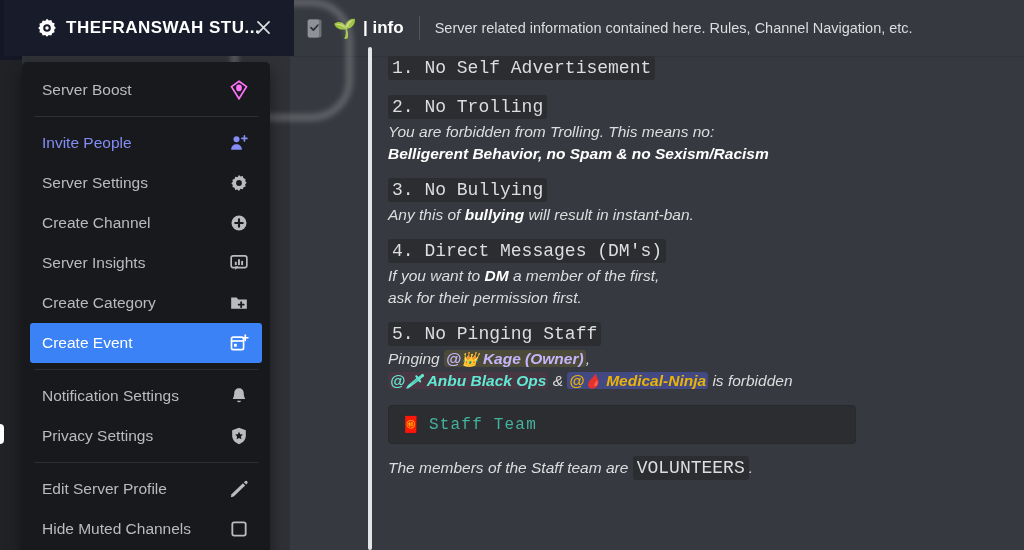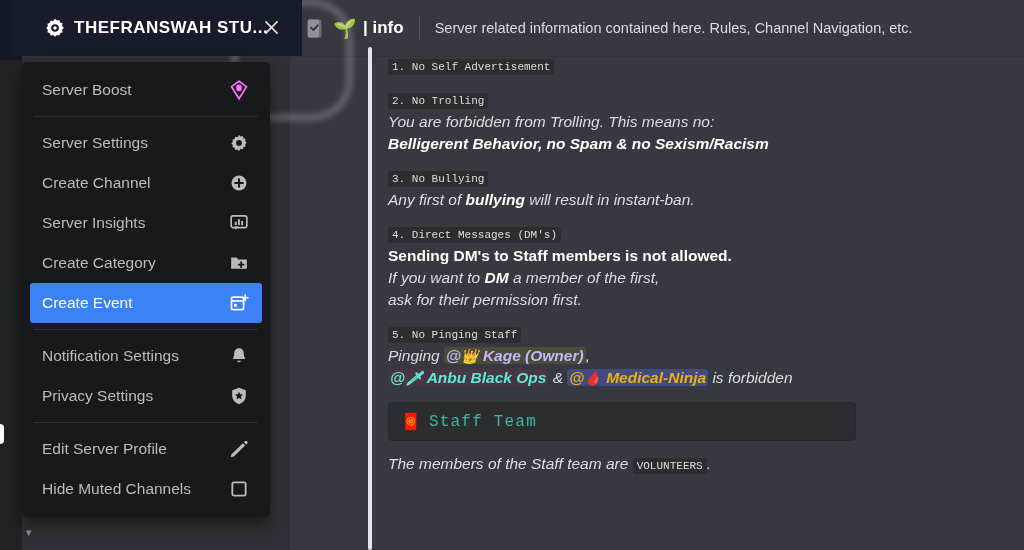--- a/index.html
+++ b/index.html
@@ -25,21 +25,21 @@
   }
   .rail-pill {
     position: absolute; left: -4px; top: 424px;
     width: 8px; height: 20px;
     background: #ffffff;
     border-radius: 0 4px 4px 0;
   }
 
   
   .banner {
-    position: absolute; left: 12px; top: 0;
+    position: absolute; left: 4px; top: 0;
     width: 290px; height: 56px;
     background: #181b2a;
     z-index: 8;
   }
   .banner-inner {
     position: absolute; left: 22px; top: 0;
     width: 268px; height: 56px;
     display: flex; align-items: center;
     padding-left: 10px;
   }
@@ -179,21 +179,21 @@
 
   .msg {
     position: absolute; left: 98px; top: 56px;
     width: 620px;
   }
 
   .blk { margin-bottom: 13px; }
 
   code.inline {
     font-family: "Liberation Mono", monospace;
-    font-size: 11px;
+    font-size: 18px;
     background: #2b2d31;
     color: #dcddde;
     border-radius: 3px;
     padding: 2px 4px;
     white-space: pre;
   }
   .rule-head {
     display: inline-block;
     margin-bottom: 2px;
   }
@@ -288,20 +288,30 @@
       <div class="menu-item">
         <span class="label">Server Boost</span>
         <span class="icon">
           <svg width="20" height="20" viewBox="0 0 24 24">
             <path d="M12 1.5 L21 8 L12 22.5 L3 8 Z" fill="none" stroke="#ff73fa" stroke-width="2"></path>
             <ellipse cx="12" cy="9.5" rx="3.4" ry="4" fill="#ff73fa"></ellipse>
           </svg>
         </span>
       </div>
       <div class="menu-sep"></div>
+      <div class="menu-item tone-blurple">
+        <span class="label">Invite People</span>
+        <span class="icon">
+          <svg width="20" height="20" viewBox="0 0 24 24">
+            <circle cx="9" cy="7.5" r="3.6" fill="#848cf5"></circle>
+            <path d="M2.6 20c0-4 2.9-6.4 6.4-6.4s6.4 2.4 6.4 6.4z" fill="#848cf5"></path>
+            <path d="M18.5 3.5v6 M15.5 6.5h6" stroke="#848cf5" stroke-width="2" stroke-linecap="round"></path>
+          </svg>
+        </span>
+      </div>
       <div class="menu-item">
         <span class="label">Server Settings</span>
         <span class="icon">
           <svg width="20" height="20" viewBox="0 0 24 24">
             <path d="M12 2.4l1.9 1.8 2.6-.5.9 2.5 2.5.9-.5 2.6 1.8 1.9-1.8 1.9.5 2.6-2.5.9-.9 2.5-2.6-.5L12 21.6l-1.9-1.8-2.6.5-.9-2.5-2.5-.9.5-2.6L2.8 12.5l1.8-1.9-.5-2.6 2.5-.9.9-2.5 2.6.5z" fill="#b9bbbe"></path>
             <circle cx="12" cy="12" r="3.5" fill="#18191c"></circle>
           </svg>
         </span>
       </div>
       <div class="menu-item">
@@ -407,25 +417,24 @@
         <div class="blk">
           <div><code class="inline rule-head">1. No Self Advertisement</code></div>
         </div>
         <div class="blk">
           <div><code class="inline rule-head">2. No Trolling</code></div>
           <div class="rule-line"><span>You are forbidden from Trolling. This means no:</span></div>
           <div class="rule-line"><b>Belligerent Behavior, no Spam &amp; no Sexism/Racism</b></div>
         </div>
         <div class="blk">
           <div><code class="inline rule-head">3. No Bullying</code></div>
-          <div class="rule-line"><span>Any first of </span><b>bullying</b><span> will result in instant-ban.</span></div>
+          <div class="rule-line"><span>Any this of </span><b>bullying</b><span> will result in instant-ban.</span></div>
         </div>
         <div class="blk">
           <div><code class="inline rule-head">4. Direct Messages (DM's)</code></div>
-          <div class="rule-line bold-upright"><span>Sending DM's to Staff members is not allowed.</span></div>
           <div class="rule-line"><span>If you want to </span><b>DM</b><span> a member of the first,</span></div>
           <div class="rule-line"><span>ask for their permission first.</span></div>
         </div>
         <div class="blk">
           <div><code class="inline rule-head">5. No Pinging Staff</code></div>
           <div class="rule-line"><span>Pinging </span><span class="mention m-kage">@<span class="m-emoji">👑</span> <span>Kage (Owner)</span></span><span>,</span></div>
           <div class="rule-line"><span class="mention m-anbu">@<span class="m-emoji">🗡</span> <span>Anbu Black Ops</span></span><span> &amp; </span><span class="mention m-medical">@<span class="m-emoji">🩸</span> <span>Medical-Ninja</span></span><span> is forbidden</span></div>
         </div>
         <div class="codeblock">
           <div class="cb-row">

